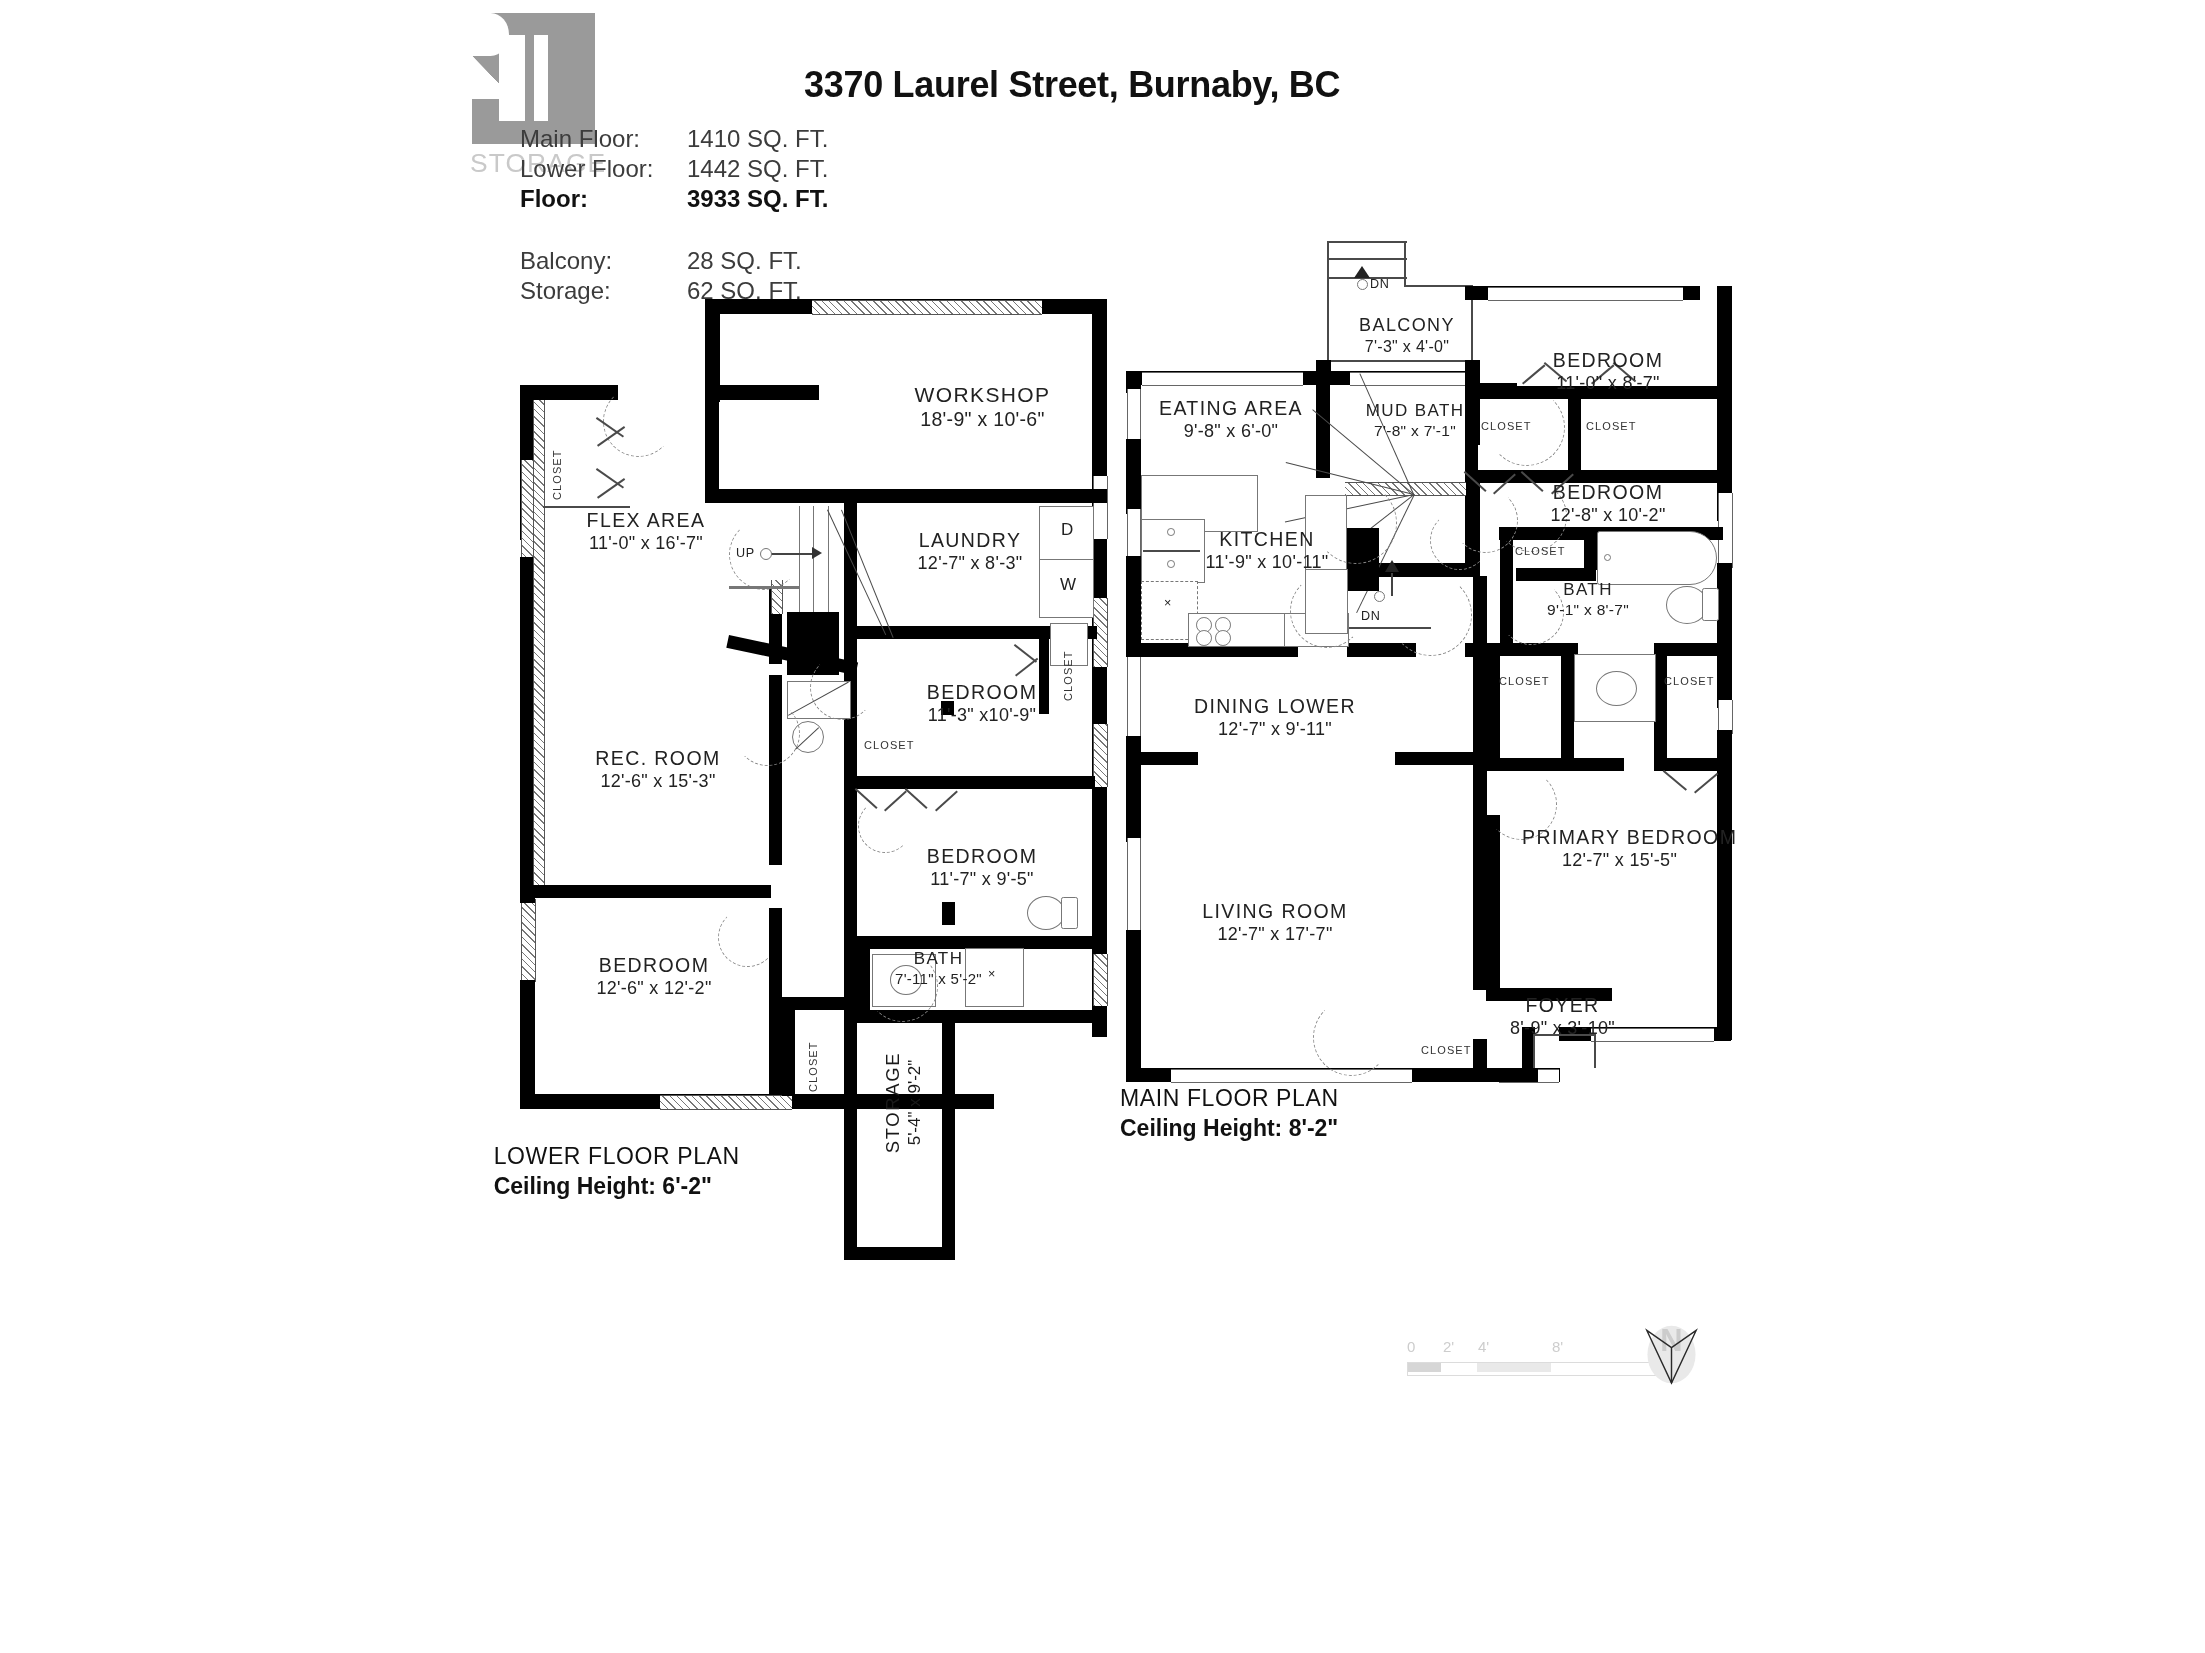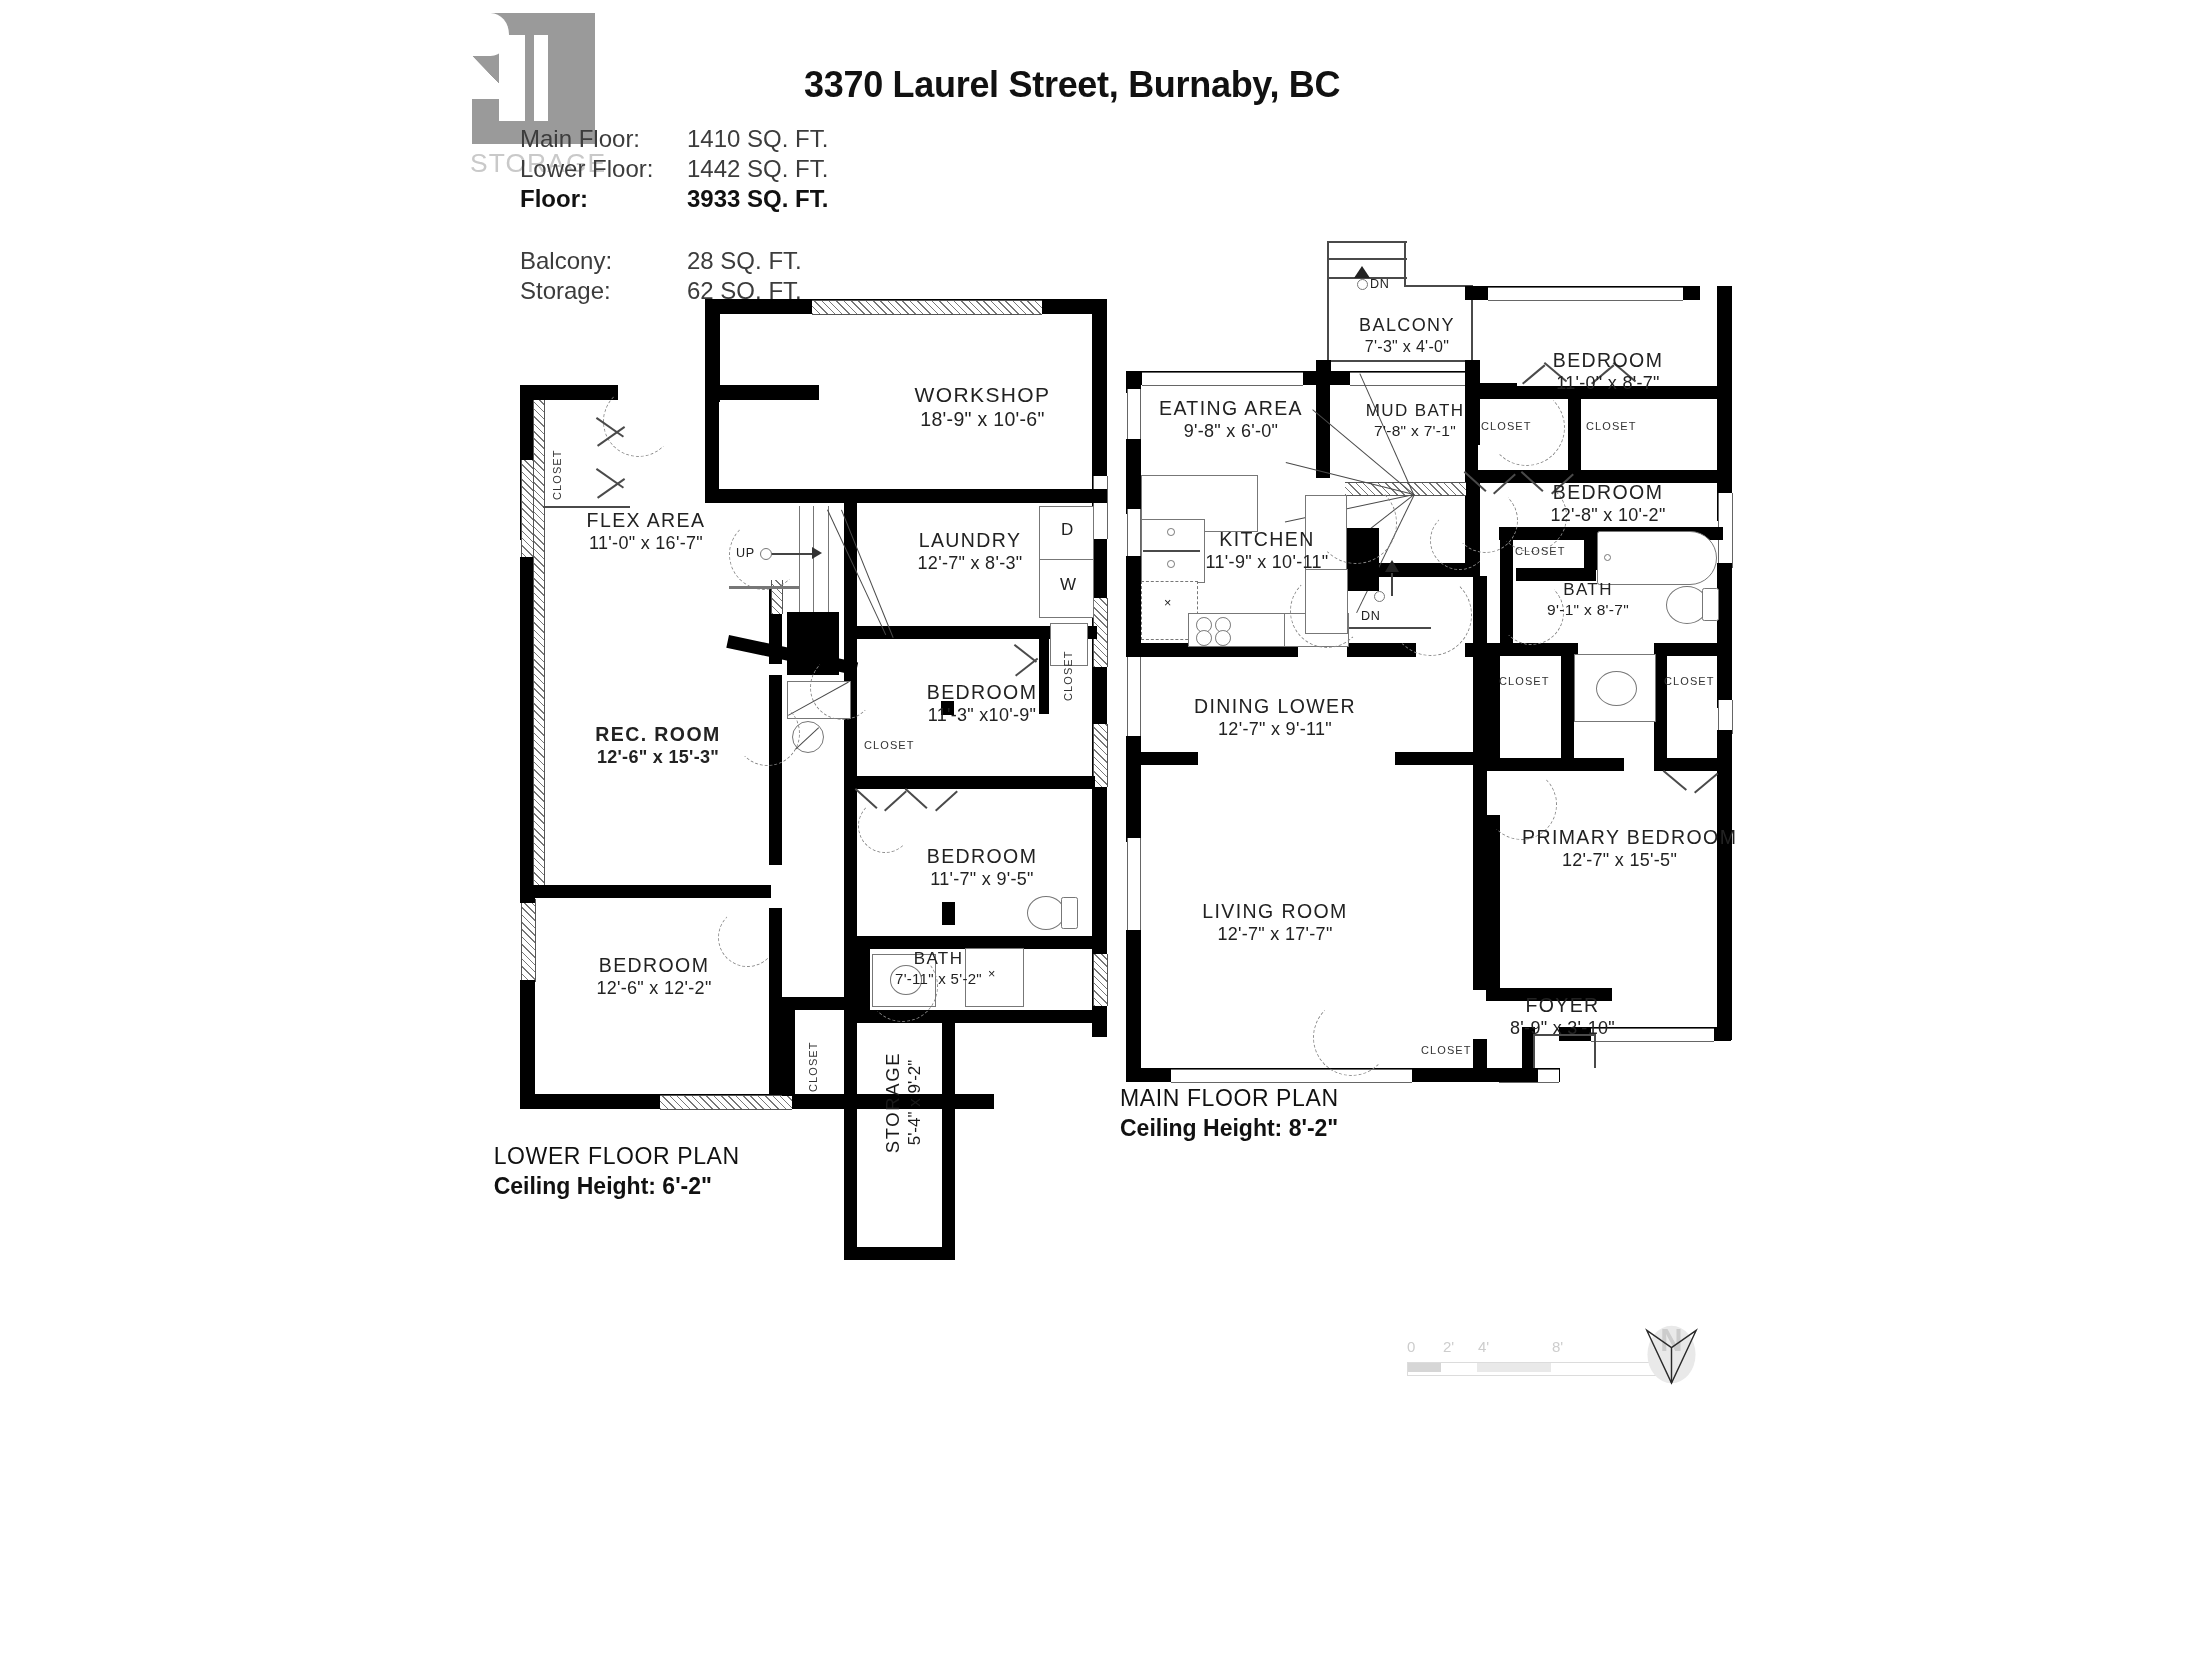--- a/index.html
+++ b/index.html
@@ -284,21 +284,21 @@
       <div class="dim">18'-9" x 10'-6"</div>
     </div>
     <div class="rl" style="left:63px;top:210px;width:190px;">
       <div class="nm">FLEX AREA</div>
       <div class="dim">11'-0"  x 16'-7"</div>
     </div>
     <div class="rl" style="left:396px;top:230px;width:172px;">
       <div class="nm">LAUNDRY</div>
       <div class="dim">12'-7" x  8'-3"</div>
     </div>
-    <div class="rl" style="left:75px;top:424px;width:190px;font-weight:bold;">
+    <div class="rl" style="left:75px;top:448px;width:190px;">
       <div class="nm">REC. ROOM</div>
       <div class="dim">12'-6" x 15'-3"</div>
     </div>
     <div class="rl" style="left:402px;top:382px;width:184px;">
       <div class="nm">BEDROOM</div>
       <div class="dim">11'-3" x10'-9"</div>
     </div>
     <div class="rl" style="left:402px;top:546px;width:184px;">
       <div class="nm">BEDROOM</div>
       <div class="dim">11'-7" x 9'-5"</div>

